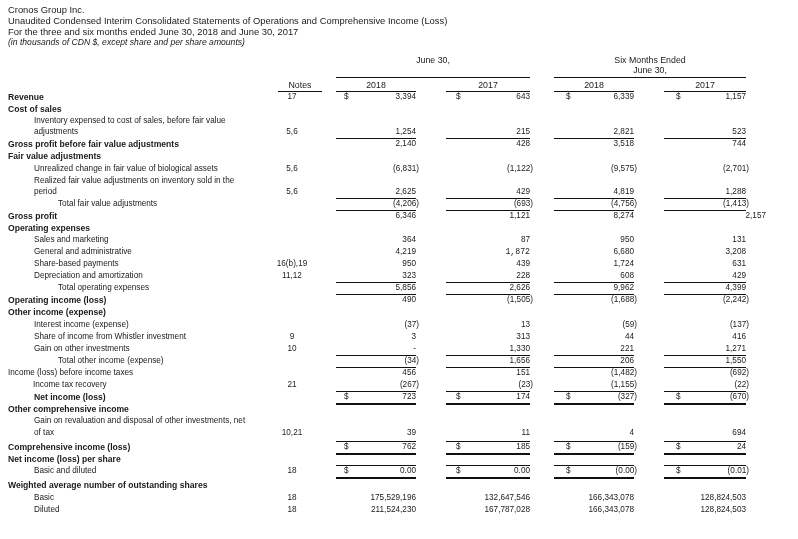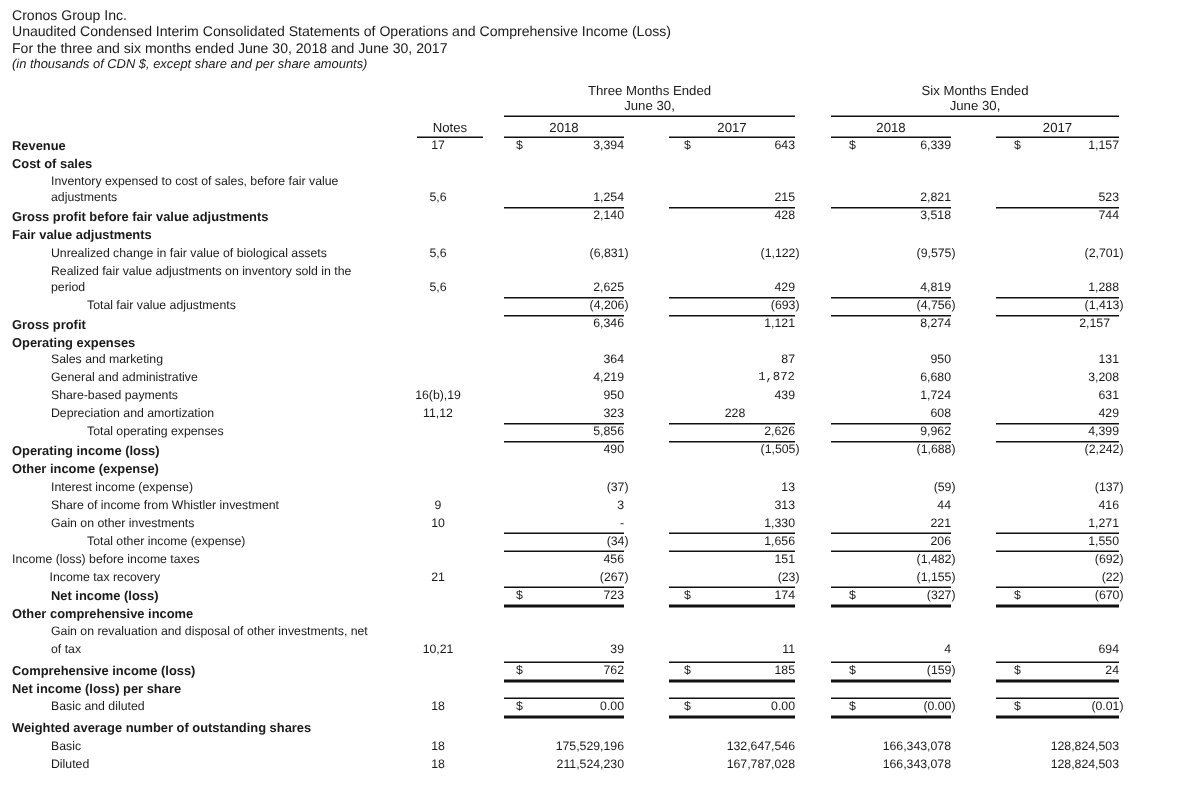--- a/index.html
+++ b/index.html
@@ -19,21 +19,20 @@
 </style>
 </head>
 <body>
 
 <div class="hdr" style="top:4px">Cronos Group Inc.</div>
 <div class="hdr" style="top:15px">Unaudited Condensed Interim Consolidated Statements of Operations and Comprehensive Income (Loss)</div>
 <div class="hdr" style="top:26px">For the three and six months ended June 30, 2018 and June 30, 2017</div>
 <div class="hdr it" style="top:37px">(in thousands of CDN $, except share and per share amounts)</div>
 
 <div class="colhead" style="left:336px;width:194px;top:55px">
-  <div>Three Months Ended</div>
   <div>June 30,</div>
 </div>
 <div class="rule" style="left:336px;width:194px;top:77px"></div>
 
 <div class="colhead" style="left:554px;width:192px;top:55px">
   <div>Six Months Ended</div>
   <div>June 30,</div>
 </div>
 <div class="rule" style="left:554px;width:192px;top:77px"></div>
 
@@ -144,21 +143,21 @@
     </div>
     <div class="row" style="top: 211px;">
       <span class="lbl bold" style="left: 8px;">Gross profit</span>
       <span class="note"></span>
       <span class="val" style="left: 336px;">6,346</span>
       <div class="rule" style="left: 336px; width: 80px; top: -1px;"></div>
       <span class="val" style="left: 450px;">1,121</span>
       <div class="rule" style="left: 446px; width: 84px; top: -1px;"></div>
       <span class="val" style="left: 554px;">8,274</span>
       <div class="rule" style="left: 554px; width: 80px; top: -1px;"></div>
-      <span class="val" style="left: 660px;">2,157</span>
+      <span class="val" style="left: 686px;">2,157</span>
       <div class="rule" style="left: 664px; width: 82px; top: -1px;"></div>
     </div>
     <div class="row" style="top: 223px;">
       <span class="lbl bold" style="left: 8px;">Operating expenses</span>
       <span class="note"></span>
       <span class="val" style="left: 336px;"></span>
       <span class="val" style="left: 450px;"></span>
       <span class="val" style="left: 554px;"></span>
       <span class="val" style="left: 666px;"></span>
     </div>
@@ -183,21 +182,21 @@
       <span class="note">16(b),19</span>
       <span class="val" style="left: 336px;">950</span>
       <span class="val" style="left: 450px;">439</span>
       <span class="val" style="left: 554px;">1,724</span>
       <span class="val" style="left: 666px;">631</span>
     </div>
     <div class="row" style="top: 271px;">
       <span class="lbl" style="left: 34px;">Depreciation and amortization</span>
       <span class="note">11,12</span>
       <span class="val" style="left: 336px;">323</span>
-      <span class="val" style="left: 450px; text-align: center;">228</span>
+      <span class="val" style="left: 450px;">228</span>
       <span class="val" style="left: 554px;">608</span>
       <span class="val" style="left: 666px;">429</span>
     </div>
     <div class="row" style="top: 283px;">
       <span class="lbl" style="left: 58px;">Total operating expenses</span>
       <span class="note"></span>
       <span class="val" style="left: 336px;">5,856</span>
       <div class="rule" style="left: 336px; width: 80px; top: -1px;"></div>
       <span class="val" style="left: 450px;">2,626</span>
       <div class="rule" style="left: 446px; width: 84px; top: -1px;"></div>

